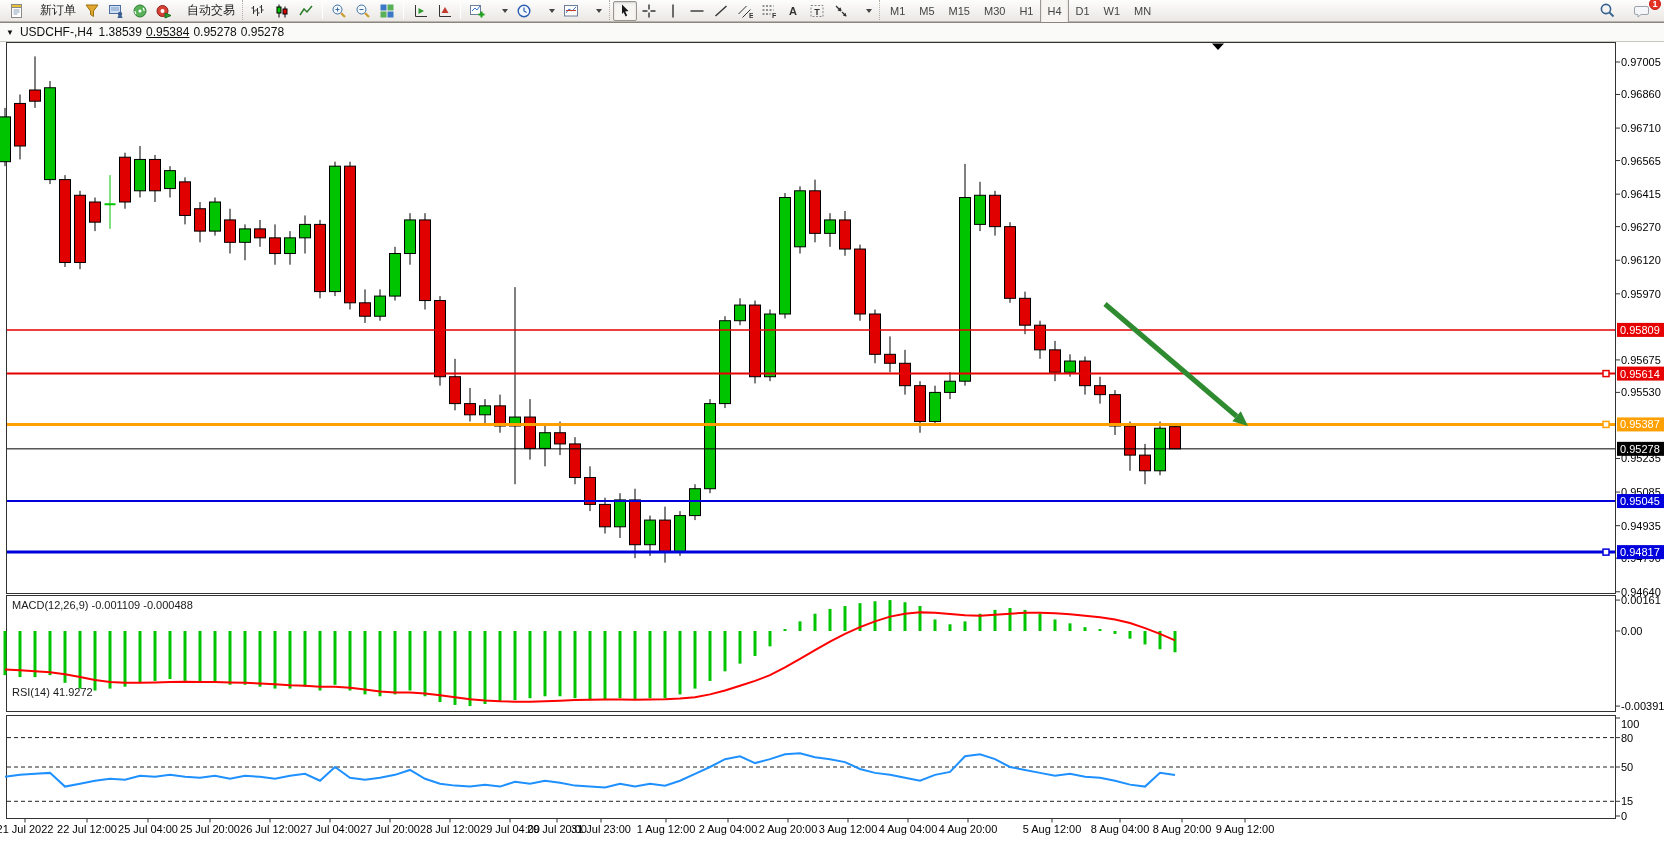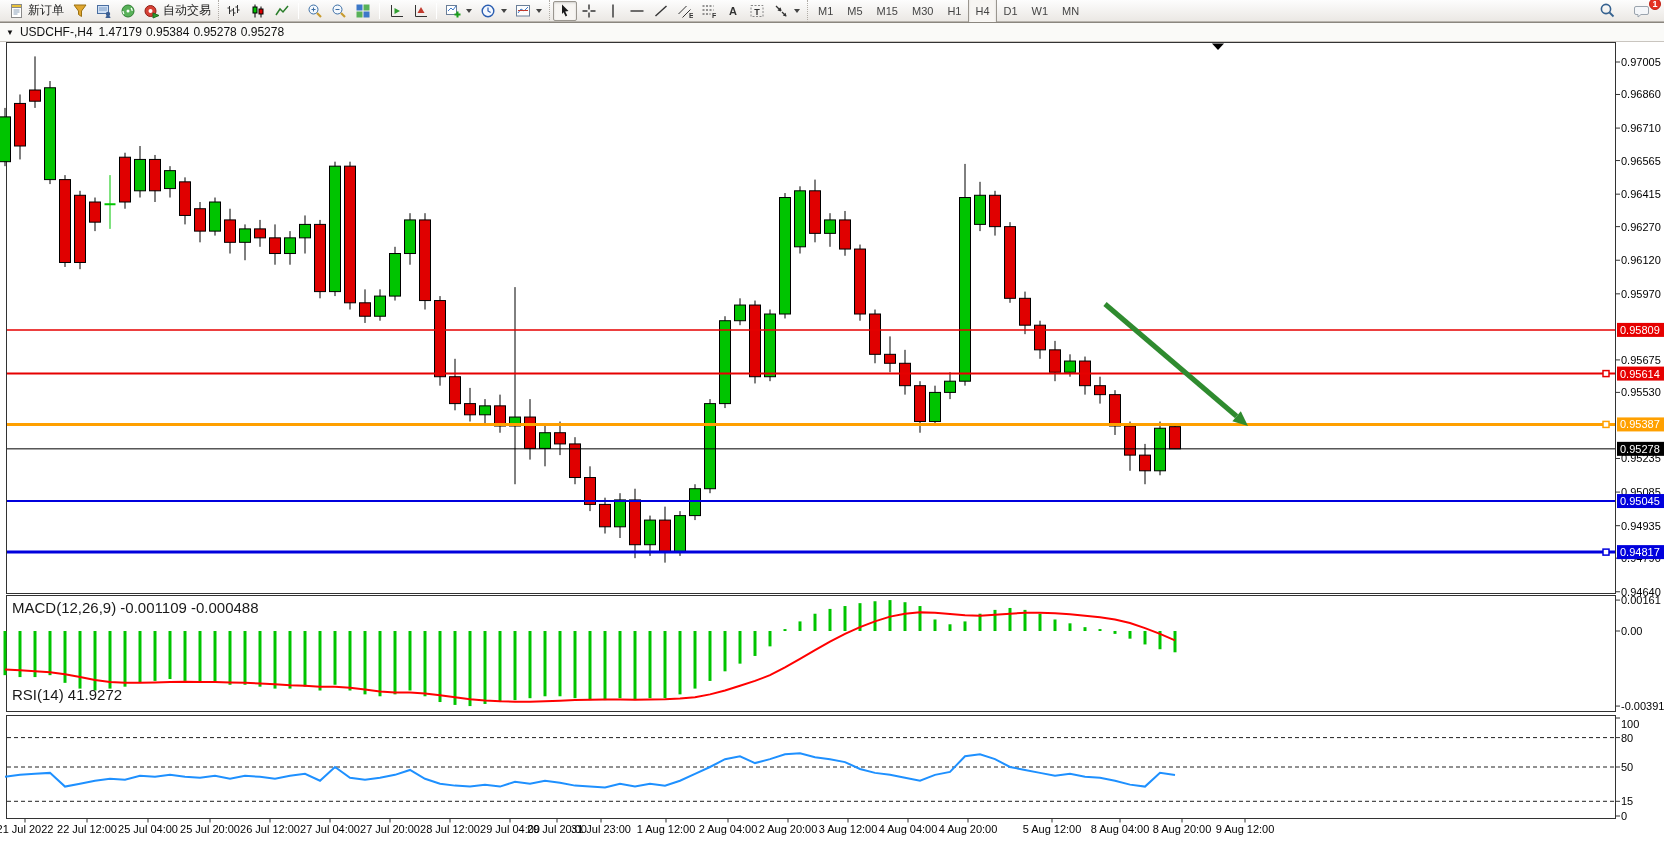--- a/index.html
+++ b/index.html
@@ -14,21 +14,21 @@
   #toolbar {
     height:22px; display:flex; align-items:center;
     background:linear-gradient(#fdfdfd,#ebe8e4);
     border-bottom:1px solid #b8b4ae;
     padding-left:4px; white-space:nowrap;
   }
   .grp { display:flex; align-items:center; height:22px; padding:0 1px; }
   .grp.handle { border-left:1px dotted #b0aca6; margin-left:2px; padding-left:3px; }
   .sep { width:1px; height:16px; background:#c3bfb9; border-right:1px solid #fff; margin:0 3px; }
   .tb-btn {
-    display:flex; align-items:center; gap:3px;
+    display:flex; align-items:center; gap:15px;
     height:20px; padding:1px 3px; border:1px solid transparent;
     border-radius:2px; cursor:default; color:#333;
   }
   .tb-btn.pressed { background:#f7f5f2; border:1px solid #9a968f; box-shadow:inset 0 1px 2px rgba(0,0,0,.15); }
   .tb-btn .caret { width:0; height:0; border-left:3px solid transparent; border-right:3px solid transparent; border-top:4px solid #444; margin-left:2px; }
   .tb-btn svg { display:block; }
   .tf { padding:16px 6px; font-size:11px; color:#444; }
   .tb-label { font-size:12px; color:#222; }
   .glyph { font-size:11px; font-weight:bold; color:#333; width:16px; text-align:center; }
   #tb-right { margin-left:auto; display:flex; align-items:center; padding-right:8px; gap:10px; }
@@ -45,21 +45,21 @@
   }
   #title-bar {
     height:19px; display:flex; align-items:center; gap:6px;
     background:#fafaf8; border-bottom:1px solid #c9c5bf; padding-left:6px;
     font-size:12px; color:#111;
   }
   #title-bar .tri { font-size:8px; color:#111; }
   #plot-wrap { position:absolute; left:0; top:19px; width:1664px; height:800px; }
   svg text { font-family:"Liberation Sans","DejaVu Sans",sans-serif; }
   .panel-label {
-    position:absolute; left:12px; font-size:15px; color:#1a1a1a; z-index:5; pointer-events:none;
+    position:absolute; left:12px; font-size:11px; color:#1a1a1a; z-index:5; pointer-events:none;
   }
 </style>
 </head>
 <body>
 
 <div id="toolbar">
   <div class="grp">
     <div class="tb-btn">
       <svg width="16" height="16" viewBox="0 0 16 16">
         <rect x="2.5" y="1.5" width="10" height="13" fill="#fff" stroke="#8a8a8a"></rect>
@@ -269,22 +269,22 @@
       </svg>
       <span class="badge">1</span>
     </div>
   </div>
 </div>
 
 <div id="chart-window">
   <div id="title-bar">
     <span class="tri">▼</span>
     <span style="font-weight:normal;">USDCHF-,H4</span>
-    <span>1.47179</span>
-    <span style="margin-left:-2px;">0.95384</span>
+    <span>1.38539</span>
+    <span style="margin-left:-2px;text-decoration:underline;">0.95384</span>
     <span style="margin-left:-2px;">0.95278</span>
     <span style="margin-left:-2px;">0.95278</span>
   </div>
 
   <div id="plot-wrap">
     <div class="panel-label" style="top:557px">MACD(12,26,9) -0.001109 -0.000488</div>
     <div class="panel-label" style="top:644px">RSI(14) 41.9272</div>
     <svg id="plot" width="1664" height="800">
         <g>
           <rect x="6.5" y="0.5" width="1609" height="551" fill="#fff" stroke="#333"></rect>

